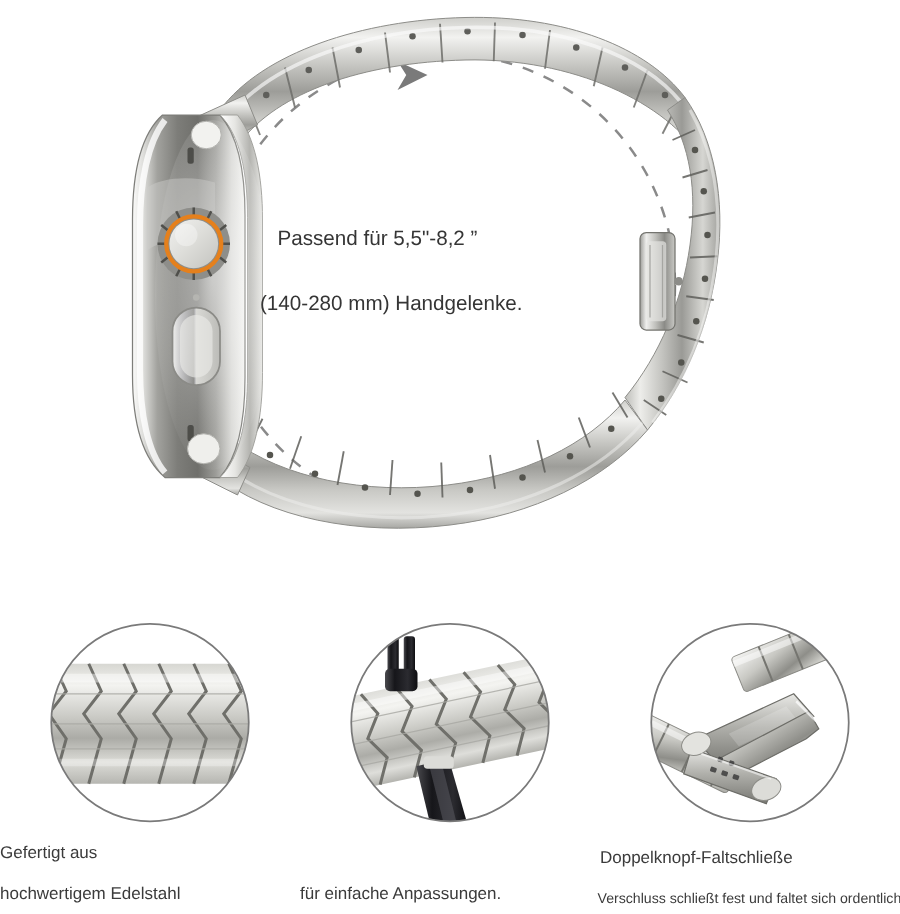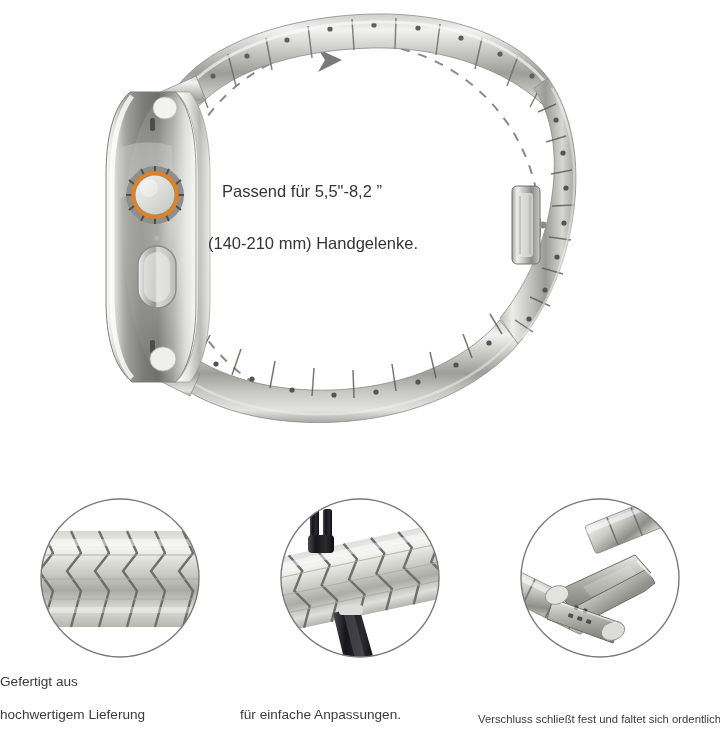--- a/index.html
+++ b/index.html
@@ -342,21 +342,21 @@
         <rect x="150" y="340" width="5" height="13" rx="2" fill="#4d4d49"></rect>
 
         <ellipse cx="163" cy="359" rx="13" ry="12" fill="#efefec" stroke="#b3b3af" stroke-width="0.8"></ellipse>
         <ellipse cx="165" cy="108" rx="12" ry="11" fill="#f2f2ef" stroke="#b3b3af" stroke-width="0.8"></ellipse>
       </g>
     </svg>
   </div>
 
   <div class="hero-text">
     <div class="hero-line l1">Passend für 5,5"-8,2  ”</div>
-    <div class="hero-line l2">(140-210 mm) Handgelenke.</div>
+    <div class="hero-line l2">(140-280 mm) Handgelenke.</div>
   </div>
 
   <div class="features">
 
     <div class="feature f1">
       <div class="f-circle-wrap">
         <svg viewBox="0 0 166 166" xmlns="http://www.w3.org/2000/svg" aria-hidden="true">
           <defs>
             <clipPath id="clipA">
                 <circle cx="83" cy="83" r="79"></circle>
@@ -391,21 +391,21 @@
             </g>
 
             <rect x="-6" y="44" width="180" height="7" fill="#ffffff" opacity="0.45"></rect>
             <rect x="-6" y="112" width="180" height="6" fill="#ffffff" opacity="0.3"></rect>
           </g>
           <circle cx="83" cy="83" r="79" fill="none" stroke="#7a7a7a" stroke-width="1.4"></circle>
         </svg>
       </div>
       <div class="f-caption">
         <div class="cap-line">Gefertigt aus</div>
-        <div class="cap-line">hochwertigem Lieferung</div>
+        <div class="cap-line">hochwertigem Edelstahl</div>
       </div>
     </div>
 
     <div class="feature f2">
       <div class="f-circle-wrap">
         <svg viewBox="0 0 166 166" xmlns="http://www.w3.org/2000/svg" aria-hidden="true">
           <defs>
             <clipPath id="clipB">
                 <circle cx="83" cy="83" r="79"></circle>
               </clipPath>
@@ -529,18 +529,19 @@
             <ellipse cx="40" cy="100" rx="12" ry="9" transform="rotate(-20 40 100)" fill="#e3e3df" stroke="#8c8c87" stroke-width="0.8"></ellipse>
             <ellipse cx="96" cy="136" rx="12" ry="9" transform="rotate(-20 96 136)" fill="#dcdcd8" stroke="#8c8c87" stroke-width="0.8"></ellipse>
 
             <path d="M120 66 L136 82" stroke="#ffffff" stroke-width="2" opacity="0.7"></path>
             <path d="M44 108 L100 128" stroke="#ffffff" stroke-width="1.6" opacity="0.55"></path>
           </g>
           <circle cx="83" cy="83" r="79" fill="none" stroke="#7a7a7a" stroke-width="1.4"></circle>
         </svg>
       </div>
       <div class="f-caption">
+        <div class="cap-line">Doppelknopf-Faltschließe</div>
         <div class="cap-line small">Verschluss schließt fest und faltet sich ordentlich</div>
       </div>
     </div>
 
   </div>
 </div>
 
 </body></html>

